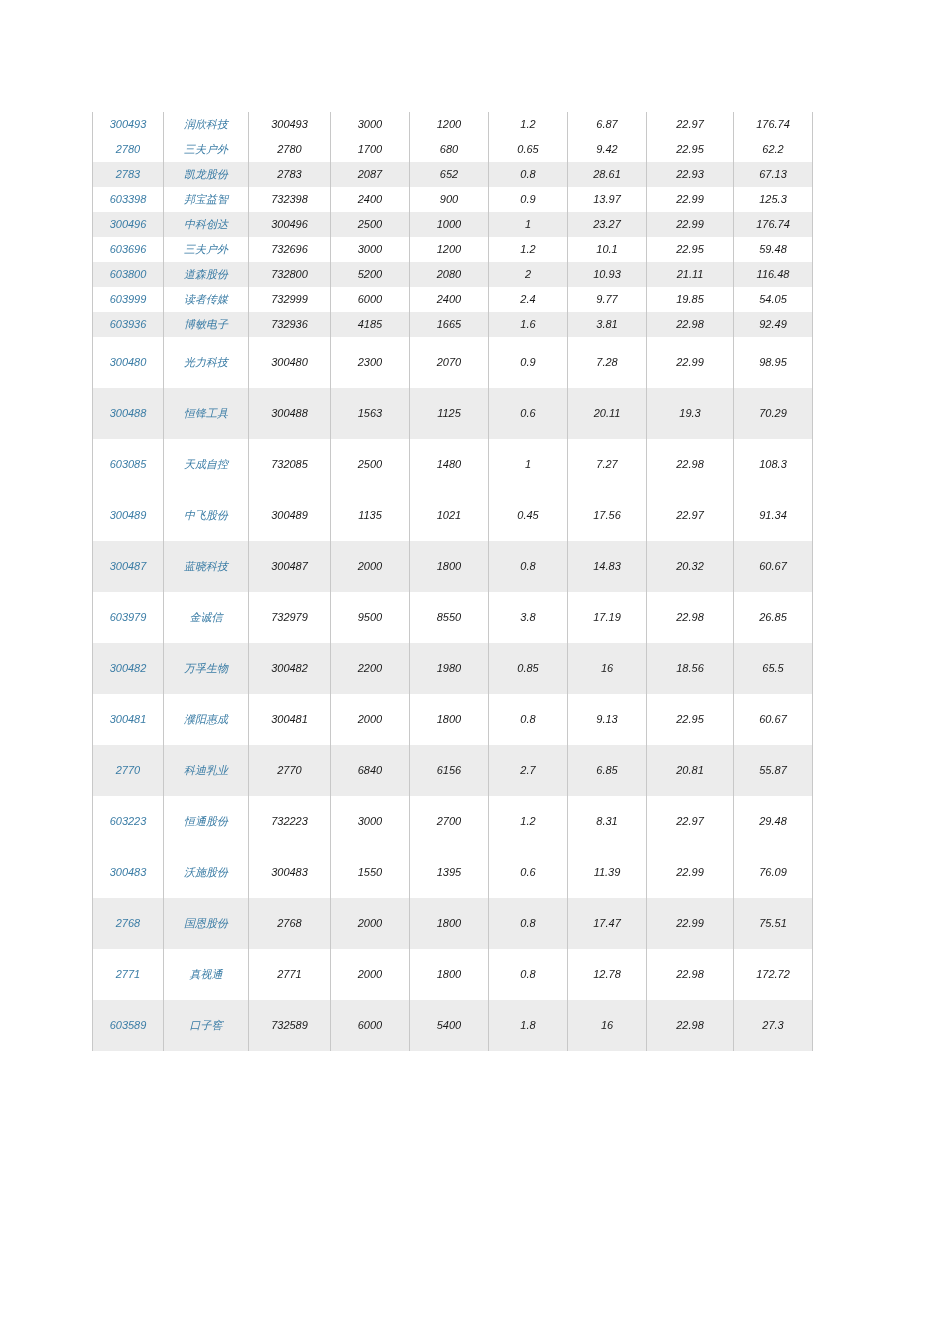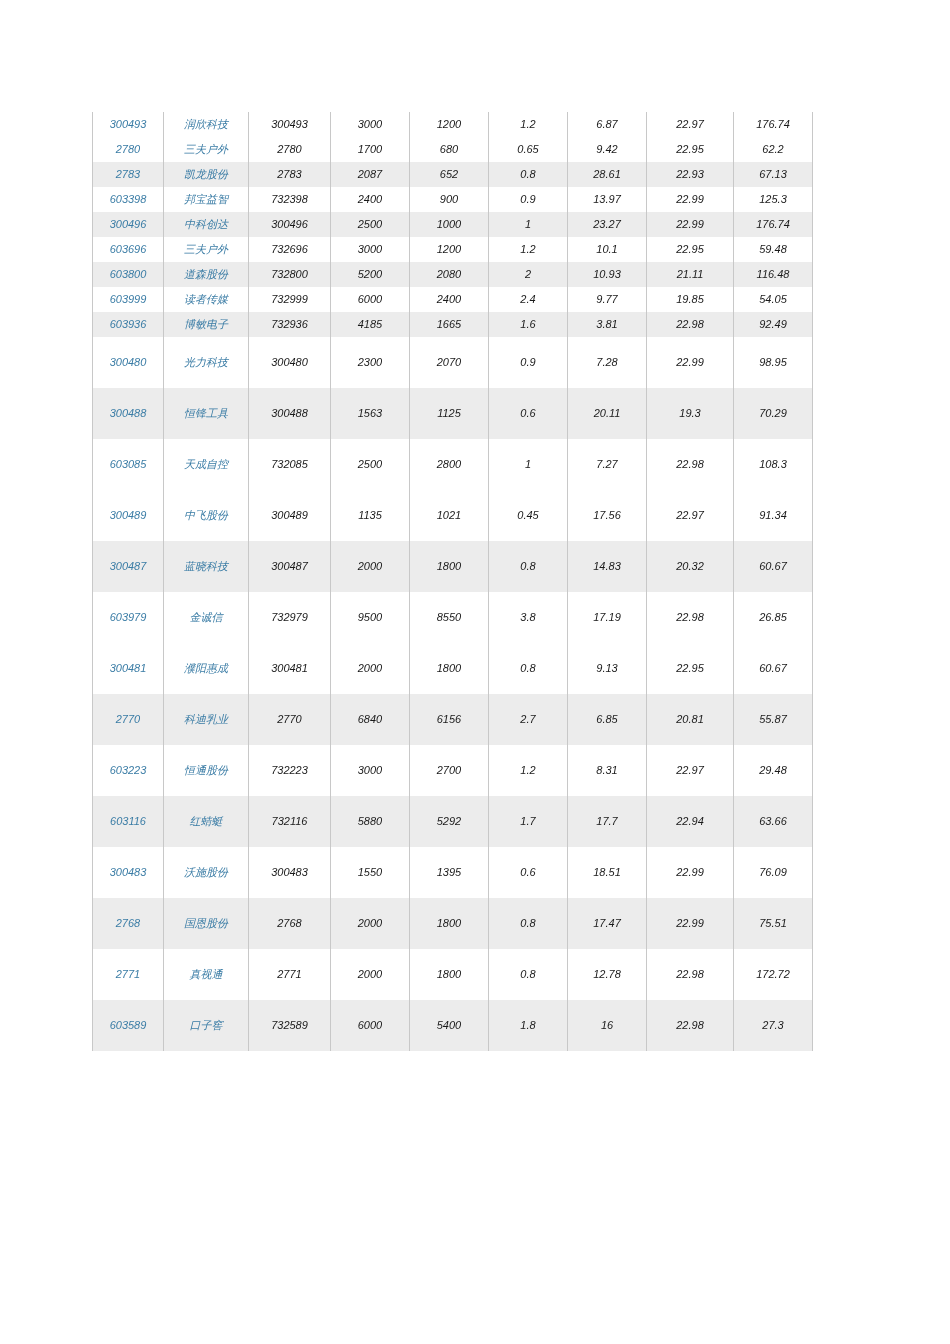--- a/index.html
+++ b/index.html
@@ -203,21 +203,21 @@
           <td class="num">0.6</td>
           <td class="num">20.11</td>
           <td class="num">19.3</td>
           <td class="num">70.29</td>
         </tr>
         <tr class="tall zebra-odd">
           <td class="code">603085</td>
           <td class="name">天成自控</td>
           <td class="sub">732085</td>
           <td class="num">2500</td>
-          <td class="num">2800</td>
+          <td class="num">1480</td>
           <td class="num">1</td>
           <td class="num">7.27</td>
           <td class="num">22.98</td>
           <td class="num">108.3</td>
         </tr>
         <tr class="tall zebra-odd">
           <td class="code">300489</td>
           <td class="name">中飞股份</td>
           <td class="sub">300489</td>
           <td class="num">1135</td>
@@ -242,20 +242,31 @@
           <td class="code">603979</td>
           <td class="name">金诚信</td>
           <td class="sub">732979</td>
           <td class="num">9500</td>
           <td class="num">8550</td>
           <td class="num">3.8</td>
           <td class="num">17.19</td>
           <td class="num">22.98</td>
           <td class="num">26.85</td>
         </tr>
+        <tr class="tall zebra-even">
+          <td class="code">300482</td>
+          <td class="name">万孚生物</td>
+          <td class="sub">300482</td>
+          <td class="num">2200</td>
+          <td class="num">1980</td>
+          <td class="num">0.85</td>
+          <td class="num">16</td>
+          <td class="num">18.56</td>
+          <td class="num">65.5</td>
+        </tr>
         <tr class="tall zebra-odd">
           <td class="code">300481</td>
           <td class="name">濮阳惠成</td>
           <td class="sub">300481</td>
           <td class="num">2000</td>
           <td class="num">1800</td>
           <td class="num">0.8</td>
           <td class="num">9.13</td>
           <td class="num">22.95</td>
           <td class="num">60.67</td>
@@ -275,39 +286,28 @@
           <td class="code">603223</td>
           <td class="name">恒通股份</td>
           <td class="sub">732223</td>
           <td class="num">3000</td>
           <td class="num">2700</td>
           <td class="num">1.2</td>
           <td class="num">8.31</td>
           <td class="num">22.97</td>
           <td class="num">29.48</td>
         </tr>
-        <tr class="tall zebra-even">
-          <td class="code">603116</td>
-          <td class="name">红蜻蜓</td>
-          <td class="sub">732116</td>
-          <td class="num">5880</td>
-          <td class="num">5292</td>
-          <td class="num">1.7</td>
-          <td class="num">17.7</td>
-          <td class="num">22.94</td>
-          <td class="num">63.66</td>
-        </tr>
         <tr class="tall zebra-odd">
           <td class="code">300483</td>
           <td class="name">沃施股份</td>
           <td class="sub">300483</td>
           <td class="num">1550</td>
           <td class="num">1395</td>
           <td class="num">0.6</td>
-          <td class="num">18.51</td>
+          <td class="num">11.39</td>
           <td class="num">22.99</td>
           <td class="num">76.09</td>
         </tr>
         <tr class="tall zebra-even">
           <td class="code">2768</td>
           <td class="name">国恩股份</td>
           <td class="sub">2768</td>
           <td class="num">2000</td>
           <td class="num">1800</td>
           <td class="num">0.8</td>

